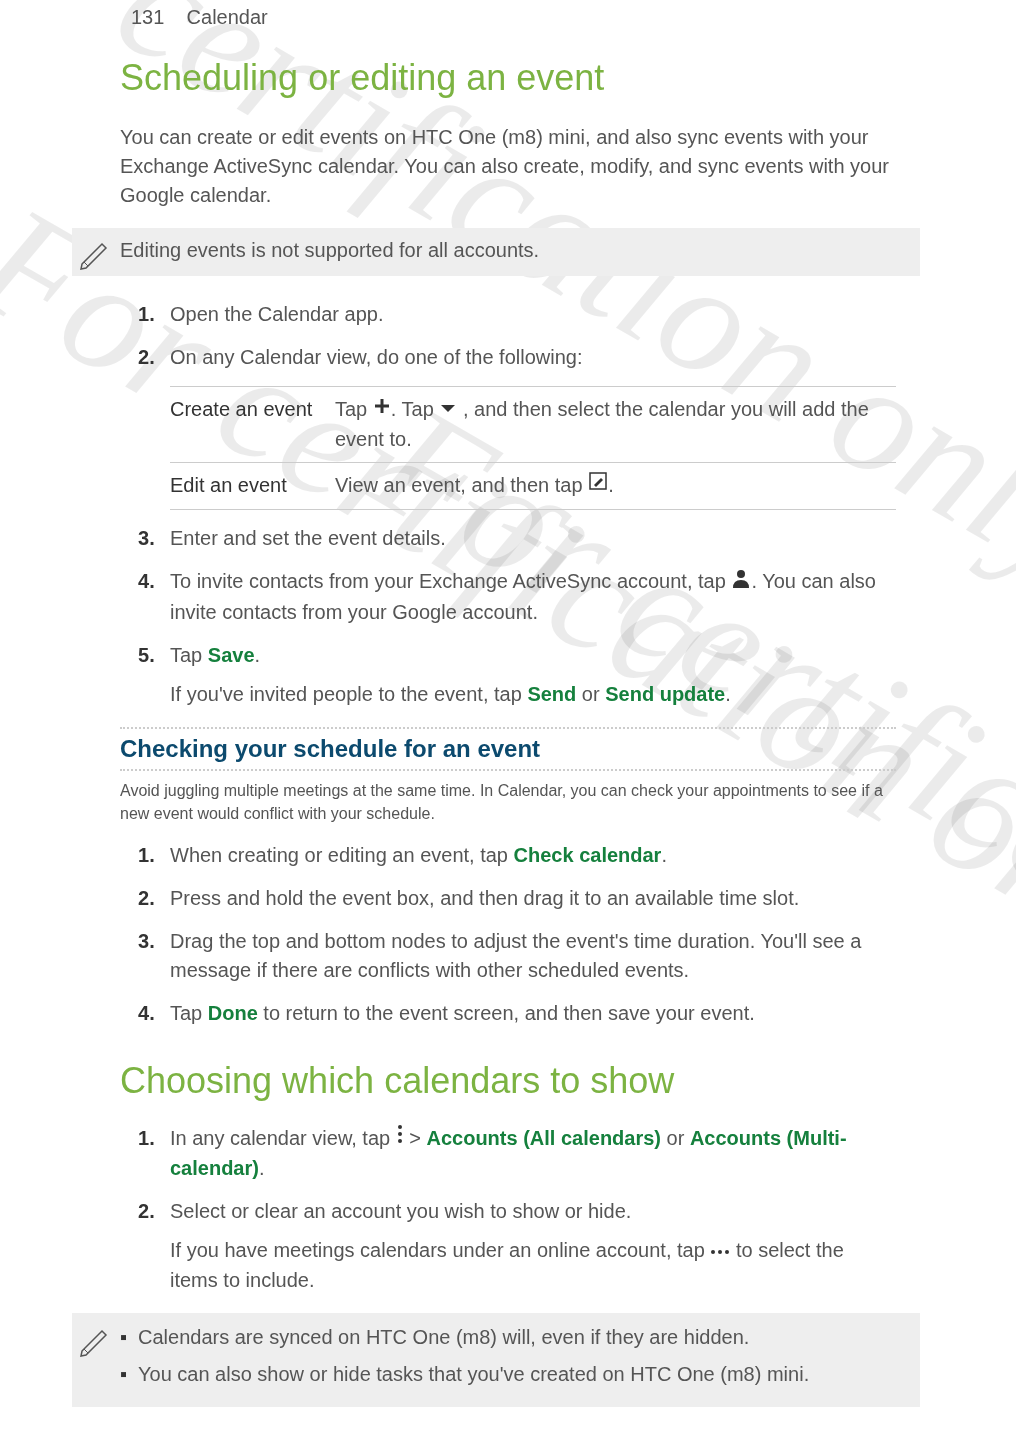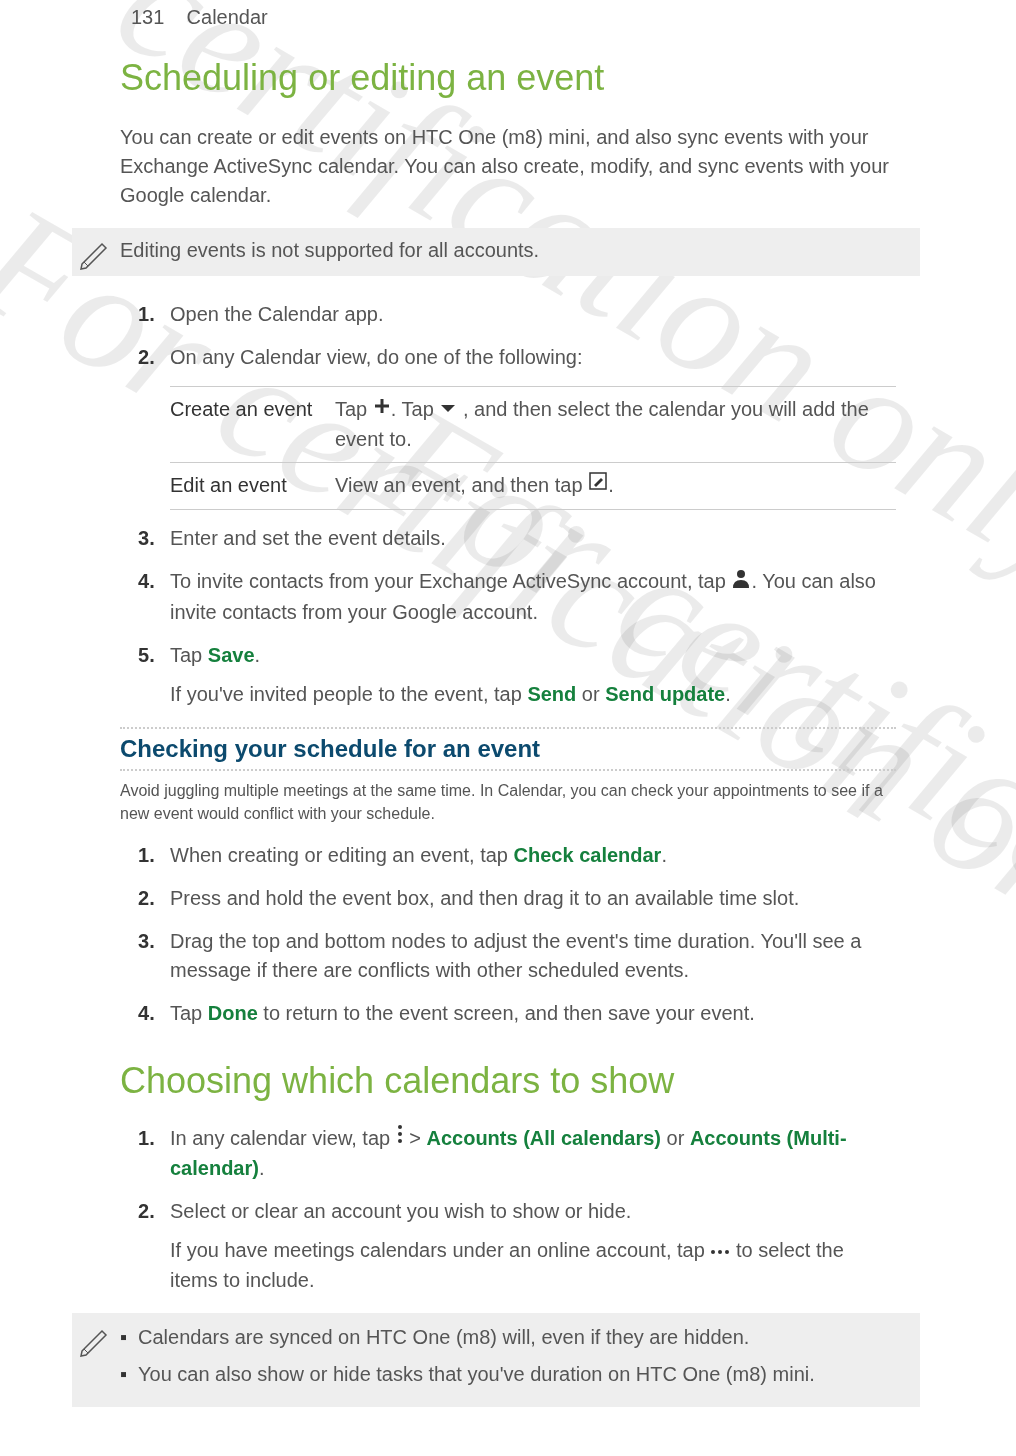--- a/index.html
+++ b/index.html
@@ -249,16 +249,16 @@
 
   <div class="tip-list">
     <span class="pencil-icon">
       <svg width="34" height="34" viewBox="0 0 34 34">
           <path d="M4 26 L24 6 L28 10 L8 30 L3 31 Z" fill="none" stroke="#555" stroke-width="1.5"></path>
           <line x1="6" y1="24" x2="10" y2="28" stroke="#555" stroke-width="1"></line>
         </svg>
     </span>
     <ul>
       <li>Calendars are synced on HTC One (m8) will, even if they are hidden.</li>
-      <li>You can also show or hide tasks that you've duration on HTC One (m8) mini.</li>
+      <li>You can also show or hide tasks that you've created on HTC One (m8) mini.</li>
     </ul>
   </div>
 </div>
 
 </body></html>

